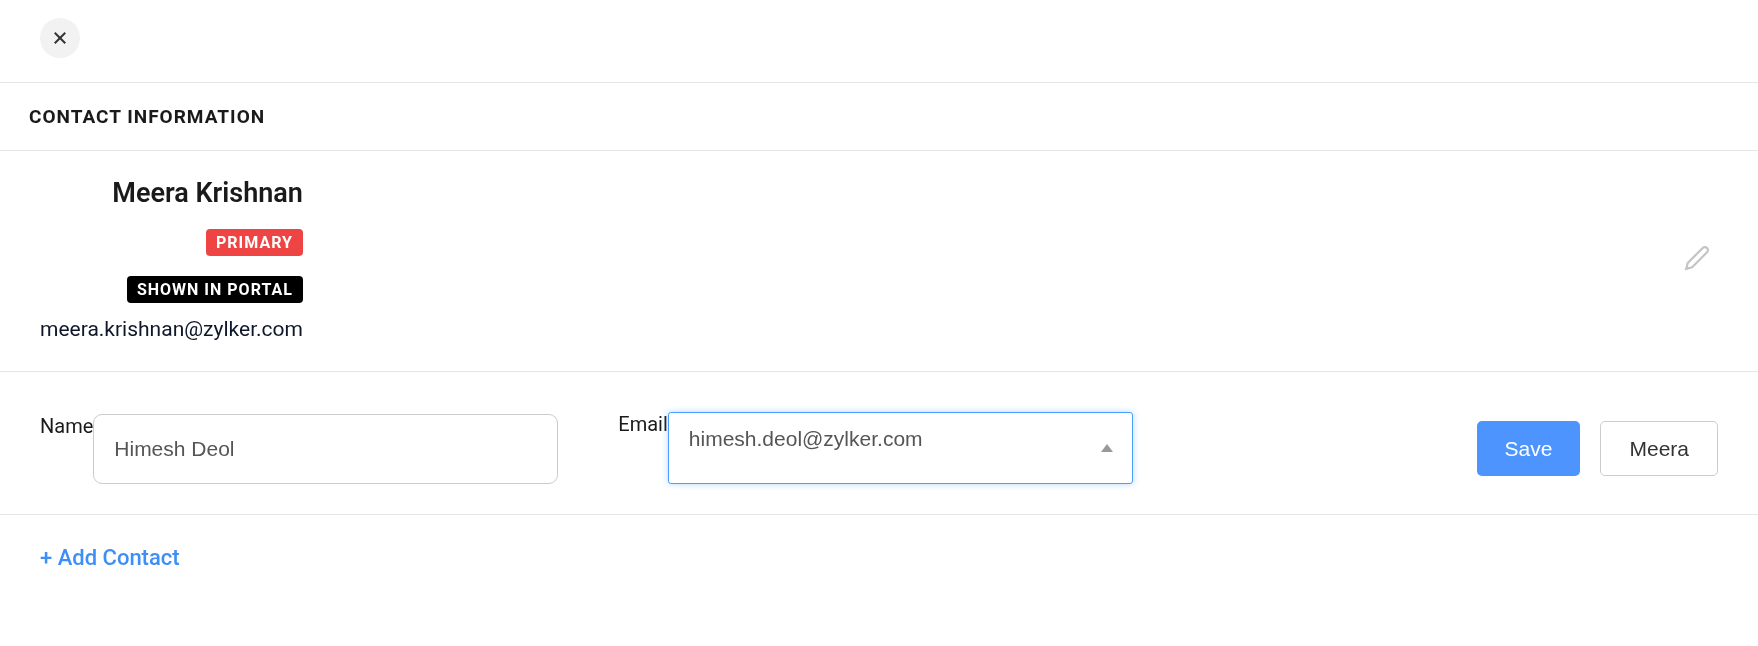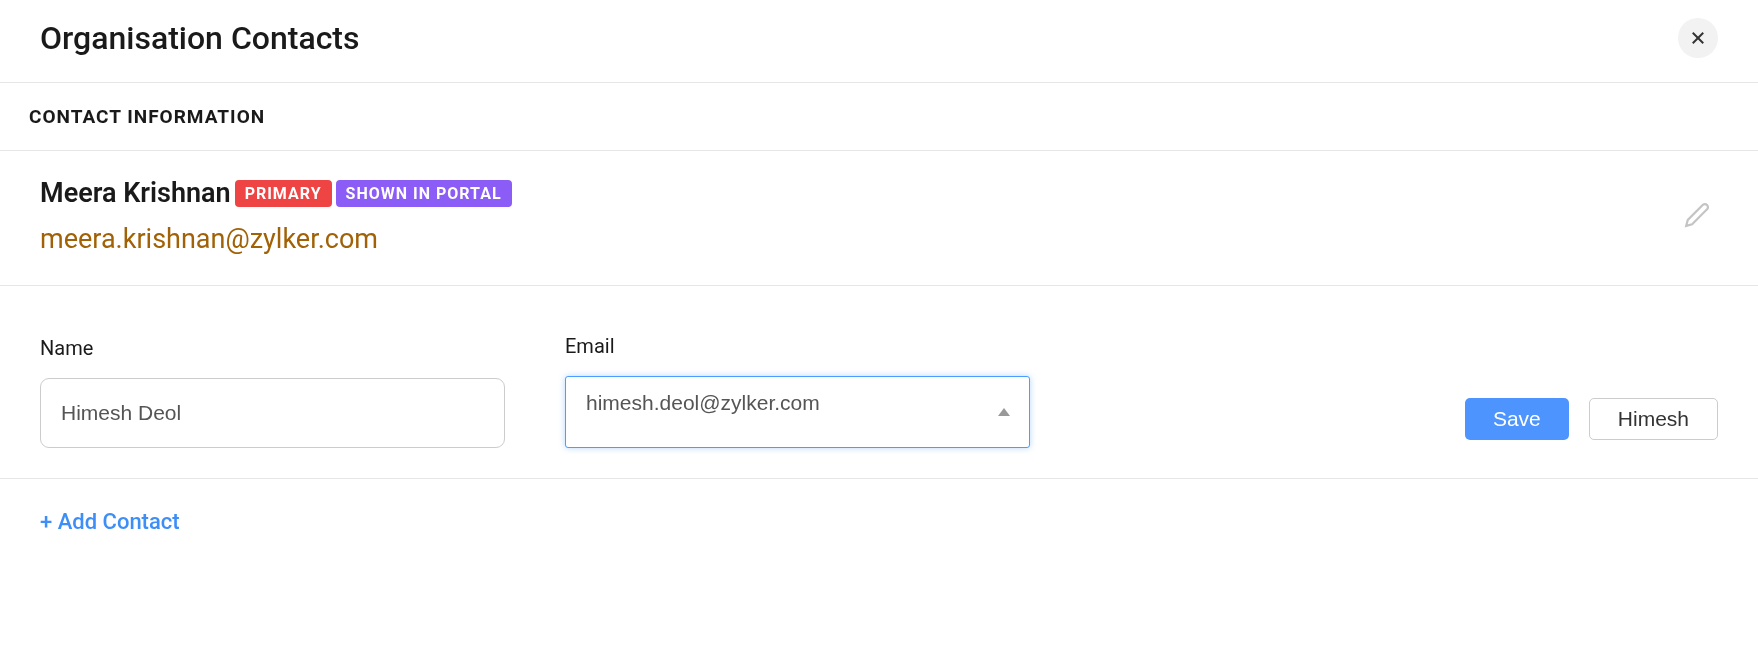--- a/index.html
+++ b/index.html
@@ -63,23 +63,24 @@
     .contact-row {
       display: flex;
       justify-content: space-between;
       align-items: center;
       padding: 26px 40px 30px 40px;
       border-bottom: 1px solid #e6e6e6;
     }
     
     .contact-info .name-line {
       display: flex;
-      align-items: center;
-      gap: 4px;
+      align-items: flex-end;
+      gap: 20px;
       margin-bottom: 14px;
+      flex-direction: column;
     }
     
     .contact-name {
       font-size: 27px;
       font-weight: 600;
       color: #1a1a1a;
     }
     
     .badge {
       display: inline-block;
@@ -89,26 +90,26 @@
       font-weight: 700;
       letter-spacing: 1px;
       color: #fff;
     }
     
     .badge-primary {
       background: #ef4444;
     }
     
     .badge-portal {
-      background: #8b5cf6;
+      background: #000000;
     }
     
     .contact-email {
-      font-size: 27px;
-      color: #a16207;
+      font-size: 21px;
+      color: #0f172a;
       margin-top: 12px;
     }
     
     .edit-btn {
       background: none;
       border: none;
       cursor: pointer;
       padding: 8px;
     }
     
@@ -123,22 +124,21 @@
     .form-row {
       display: flex;
       align-items: flex-end;
       gap: 60px;
       padding: 40px 40px 30px 40px;
       border-bottom: 1px solid #e6e6e6;
     }
     
     .form-group {
       display: flex;
-      flex-direction: column;
-      margin-top: 8px;
+      flex-direction: row;
     }
     
     .form-label {
       font-size: 20px;
       color: #1a1a1a;
       margin-bottom: 18px;
     }
     
     .text-input {
       width: 465px;
@@ -182,21 +182,21 @@
     }
     
     .form-actions {
       margin-left: auto;
       display: flex;
       gap: 20px;
       padding-bottom: 8px;
     }
     
     .btn {
-      height: 42px;
+      height: 55px;
       padding: 0 28px;
       border-radius: 5px;
       font-size: 21px;
       cursor: pointer;
       border: none;
     }
     
     .btn-save {
       background: #4d94ff;
       color: #fff;
@@ -217,21 +217,20 @@
       font-size: 22px;
       font-weight: 500;
       text-decoration: none;
       cursor: pointer;
     }
   </style>
 </head>
 <body>
 
 <div class="header">
-  <h1>Organisation Contacts</h1>
   <button class="close-btn">
     <svg viewBox="0 0 24 24">
       <line x1="5" y1="5" x2="19" y2="19"></line>
       <line x1="19" y1="5" x2="5" y2="19"></line>
     </svg>
   </button>
 </div>
 
 <div class="section-header">
   <h2>CONTACT INFORMATION</h2>
@@ -260,19 +259,19 @@
   </div>
   <div class="form-group">
     <label class="form-label">Email</label>
     <div class="combo-wrapper">
       <input type="text" class="combo-input" value="himesh.deol@zylker.com" style="">
       <span class="combo-arrow"></span>
     </div>
   </div>
   <div class="form-actions">
     <button class="btn btn-save">Save</button>
-    <button class="btn btn-cancel">Himesh</button>
+    <button class="btn btn-cancel">Meera</button>
   </div>
 </div>
 
 <div class="add-contact-row">
   <a class="add-contact-link">+ Add Contact</a>
 </div>
 
 </body></html>

